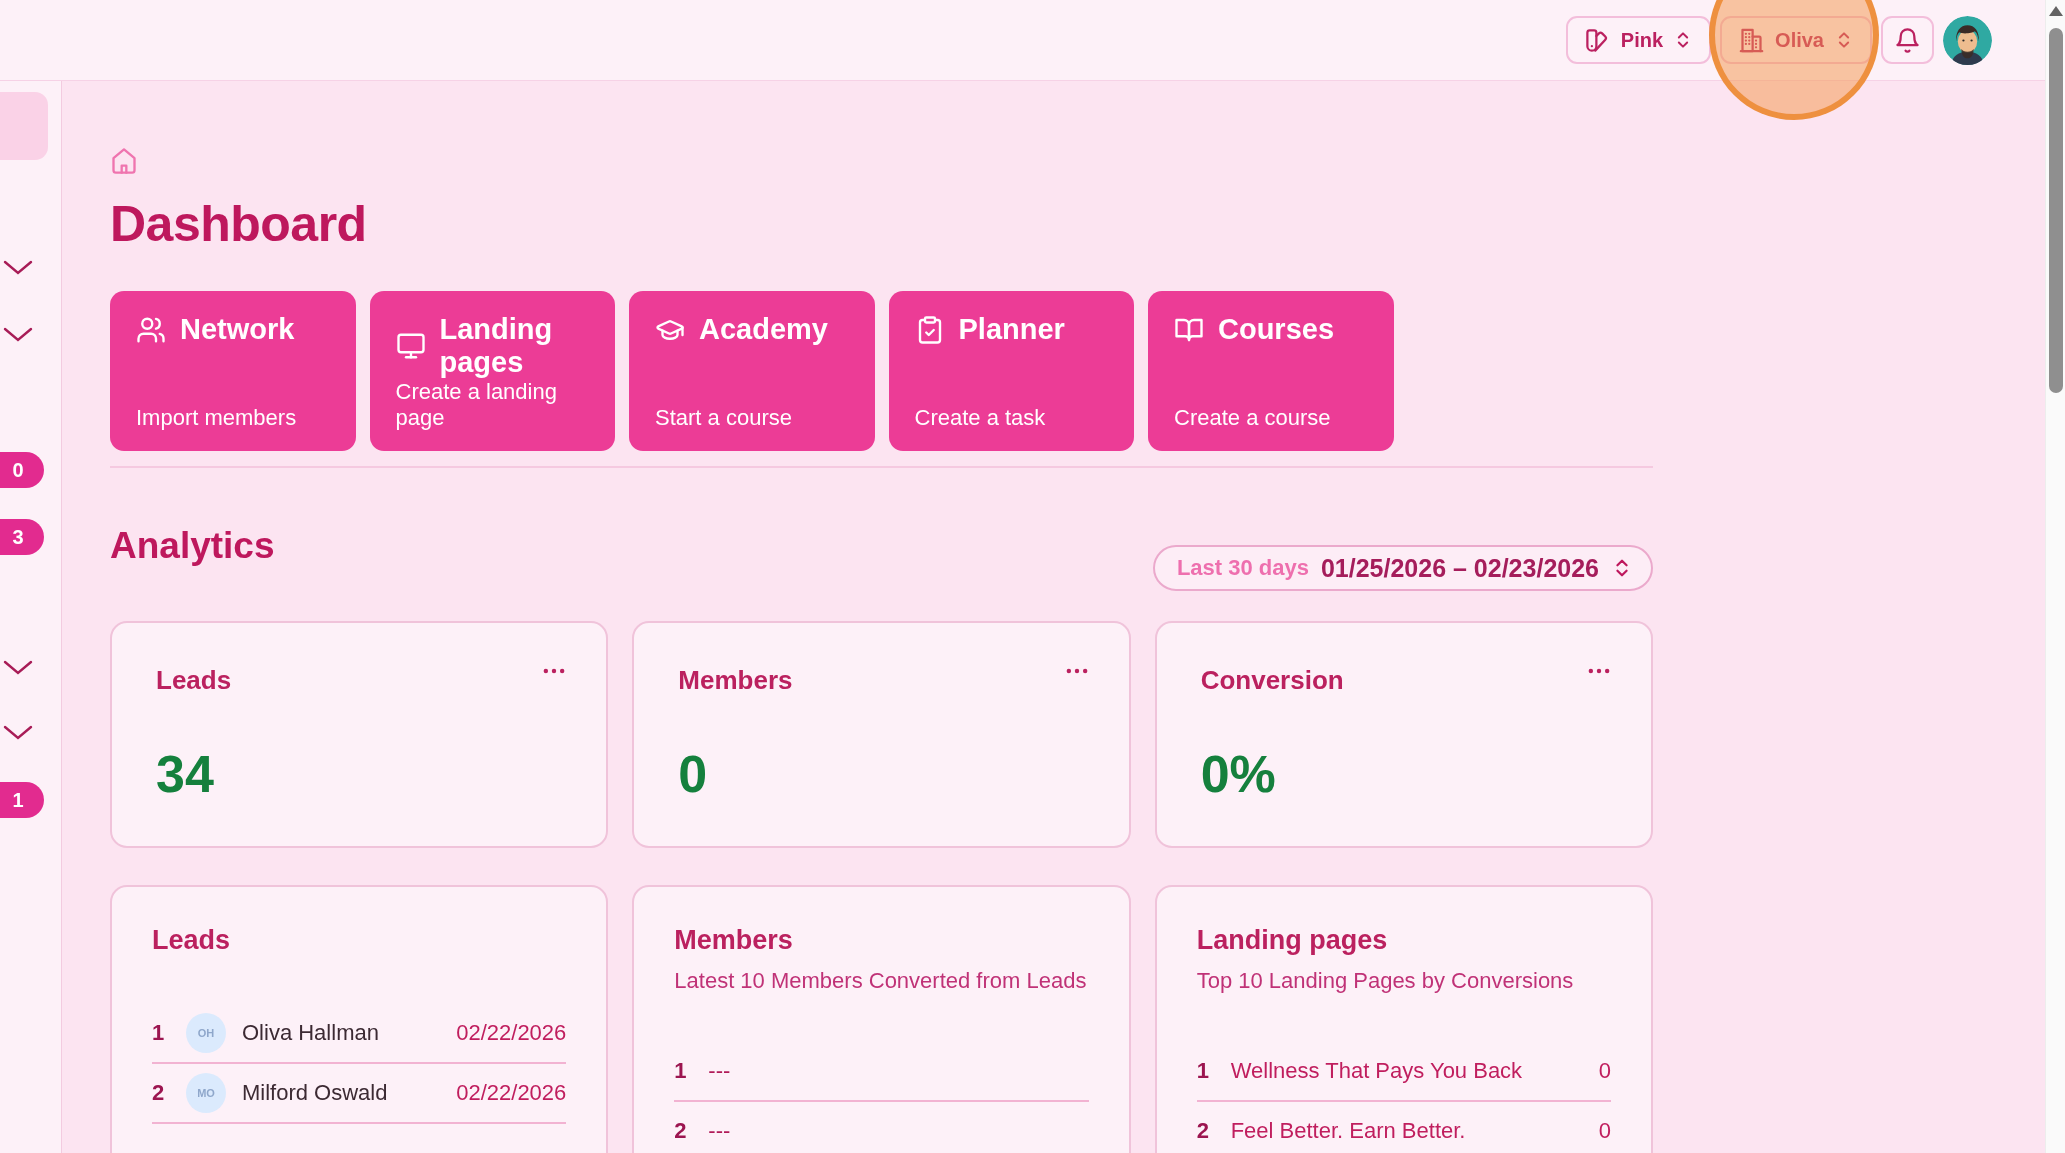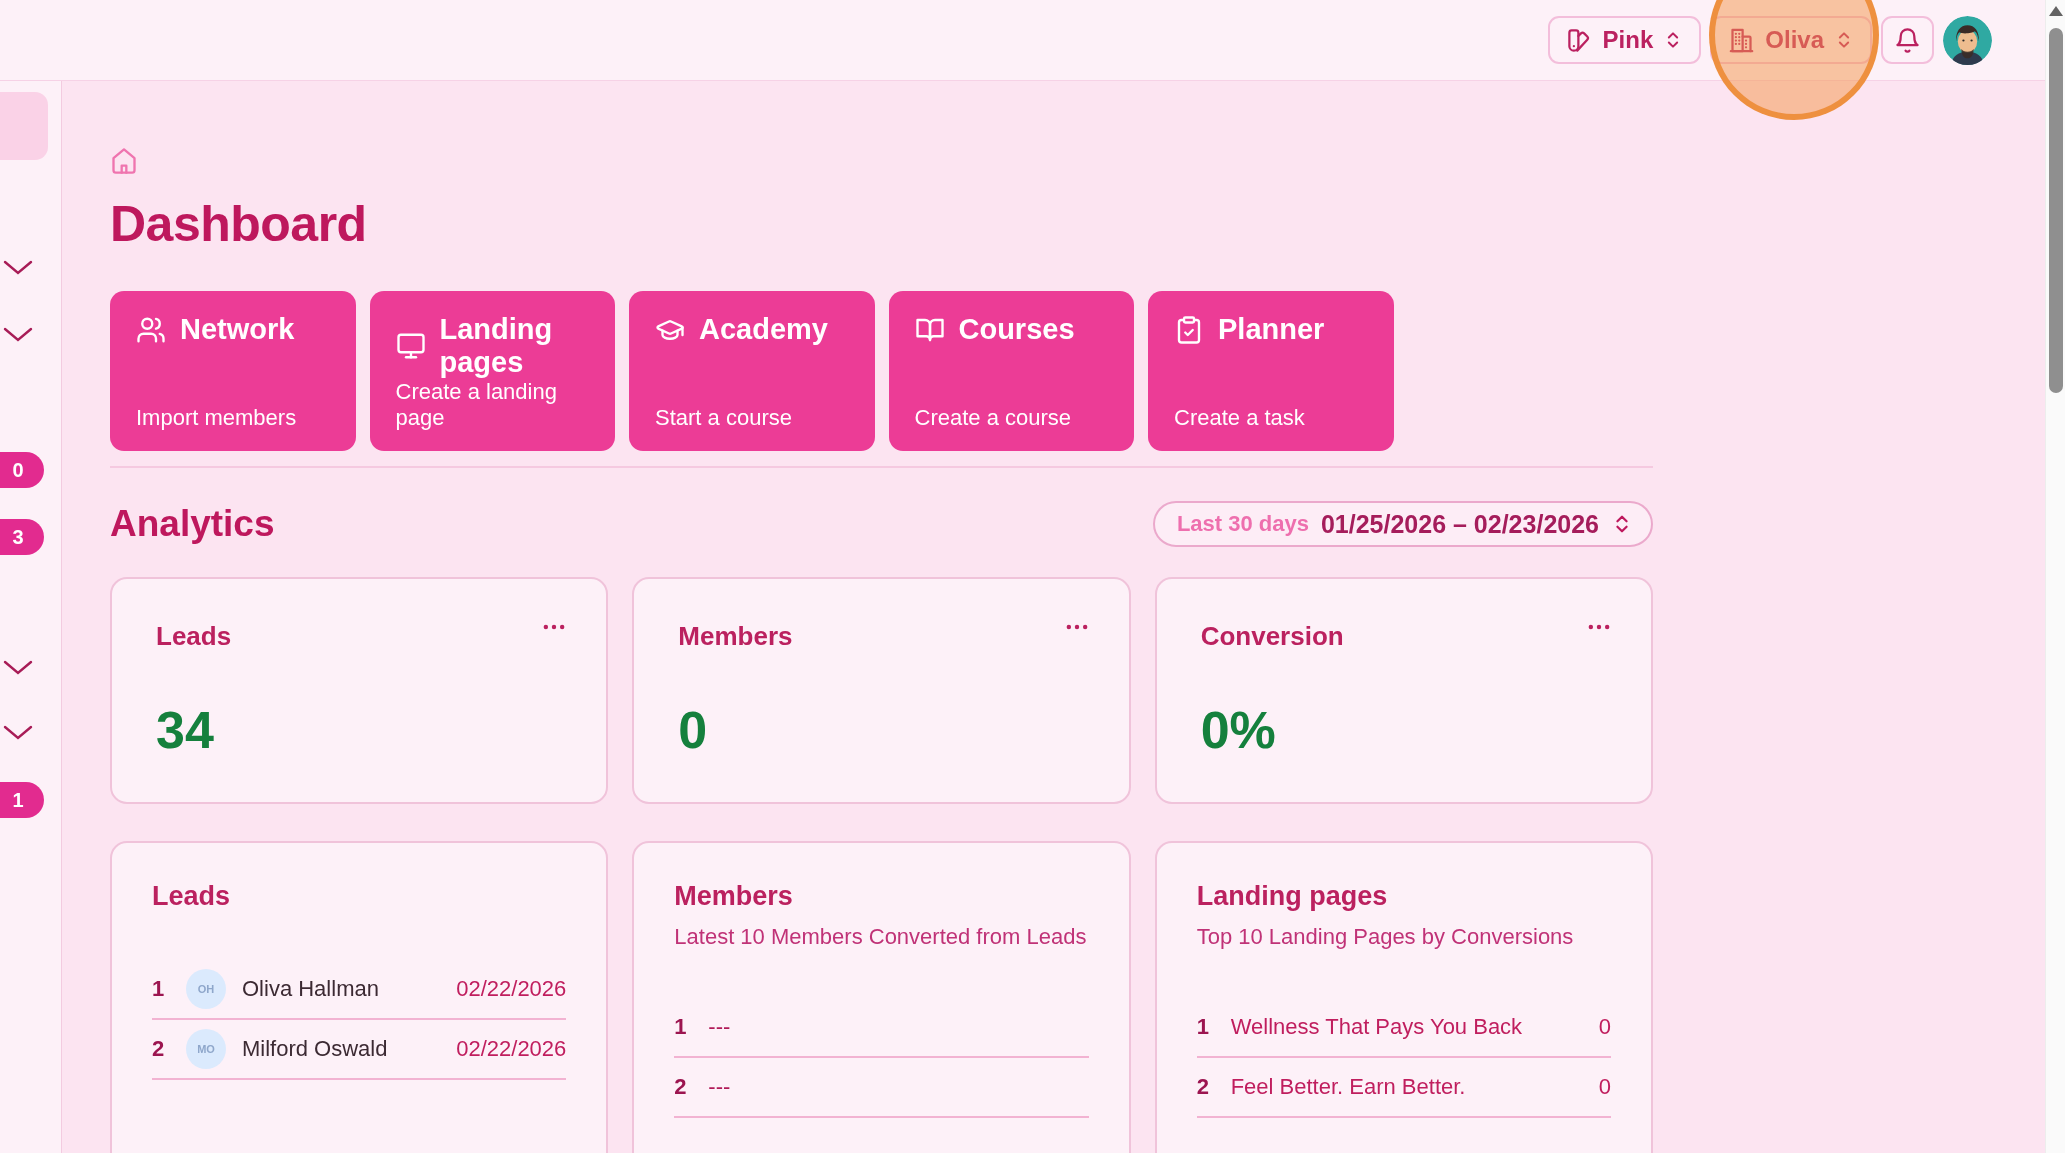--- a/index.html
+++ b/index.html
@@ -7,21 +7,21 @@
   body { font-family:"Liberation Sans", sans-serif; }
   .app { position:relative; width:2065px; height:1153px; background:#fce4f1; overflow:hidden; }
 
   
   .scrollbar { position:absolute; top:0; right:0; width:20px; height:100%; background:#fafafa; border-left:1px solid #ededed; z-index:60; }
   .sb-arrow { position:absolute; top:6px; left:3px; width:0; height:0; border-left:7px solid transparent; border-right:7px solid transparent; border-bottom:10px solid #636363; }
   .sb-thumb { position:absolute; top:28px; left:3px; width:14px; height:365px; background:#8f8f8f; border-radius:7px; }
 
   
   .topbar { position:absolute; top:0; left:0; width:2045px; height:81px; background:#fdf1f8; border-bottom:1px solid #f6d2e6; display:flex; align-items:center; justify-content:flex-end; gap:9px; padding-right:53px; z-index:10; }
-  .tb-btn { height:48px; display:flex; align-items:center; gap:10px; padding:0 16px; border:2px solid #f3bedb; border-radius:11px; background:transparent; color:#bb2160; font-weight:bold; font-size:24px; font-family:inherit; cursor:pointer; }
+  .tb-btn { height:48px; display:flex; align-items:center; gap:10px; padding:0 16px; border:2px solid #f3bedb; border-radius:11px; background:transparent; color:#bb2160; font-weight:bold; font-size:20px; font-family:inherit; cursor:pointer; }
   .tb-btn svg { flex:0 0 auto; }
   .icon-btn { width:53px; justify-content:center; padding:0; gap:0; }
   .avatar { width:49px; height:49px; border-radius:50%; overflow:hidden; flex:0 0 auto; cursor:pointer; }
 
   
   .highlight-circle { position:absolute; left:1709px; top:-50px; width:170px; height:170px; border-radius:50%;
     border:6px solid rgba(238,141,58,0.95); background:rgba(243,150,74,0.5); z-index:50; pointer-events:none; }
 
   
   .sidebar { position:absolute; top:81px; left:0; width:62px; height:1072px; background:#fdf1f8; border-right:1px solid #f3cbe0; z-index:5; }
@@ -36,21 +36,21 @@
 
   .qa-grid { margin-top:38px; display:grid; grid-template-columns:repeat(6,1fr); gap:14px; height:125px; }
   .qa-card { background:#ec3c96; border-radius:14px; color:#fff; padding:22px 26px 20px 26px; display:flex; flex-direction:column; justify-content:space-between; cursor:pointer; }
   .qa-head { display:flex; align-items:center; gap:14px; font-size:29px; font-weight:bold; }
   .qa-sub { font-size:22px; }
 
   .divider { margin-top:50px; border:none; border-top:2px solid #f5c9e0; }
 
   .an-head { margin-top:33px; display:flex; align-items:center; justify-content:space-between; }
   h2.an-title { font-size:37px; font-weight:bold; color:#be185d; }
-  .date-pill { display:flex; align-items:center; gap:12px; height:46px; padding:0 18px 0 22px; border:2px solid #eba9cc; border-radius:23px; background:#fdedf6; cursor:pointer; font-family:inherit; }
+  .date-pill { display:flex; align-items:center; gap:12px; height:46px; padding:0 18px 0 22px; border:2px solid #eba9cc; border-radius:23px; background:#fdedf6; cursor:pointer; font-family:inherit;margin-top:44px; }
   .date-preset { font-size:22px; color:#ee6fae; font-weight:bold; }
   .date-range { font-size:25px; font-weight:bold; color:#a51d5b; }
   .date-pill svg { color:#be185d; }
 
   .stats-grid { margin-top:30px; display:grid; grid-template-columns:repeat(3,1fr); gap:24px; height:223px; }
   .stat-card { position:relative; background:#fdf1f8; border:2px solid #f0c3da; border-radius:17px; padding:42px 44px; }
   .stat-title { font-size:26px; font-weight:bold; color:#bb215f; }
   .stat-more { position:absolute; top:34px; right:38px; color:#bb215f; background:none; border:none; cursor:pointer; }
   .stat-value { margin-top:48px; font-size:52px; font-weight:600; color:#15803d; }
 
@@ -225,41 +225,41 @@
           </span>
           <span>Academy</span>
         </div>
         <div class="qa-sub">Start a course</div>
       </div>
 
       <div class="qa-card">
         <div class="qa-head">
           <span style="display:flex">
             <svg width="30" height="30" viewBox="0 0 24 24" fill="none" stroke="#fff" stroke-width="1.9" stroke-linecap="round" stroke-linejoin="round">
-              <path d="M2 4h6a4 4 0 0 1 4 4v12a3 3 0 0 0-3-3H2z"></path>
-              <path d="M22 4h-6a4 4 0 0 0-4 4v12a3 3 0 0 1 3-3h7z"></path>
-            </svg>
-          </span>
-          <span>Courses</span>
-        </div>
-        <div class="qa-sub">Create a course</div>
-      </div>
-
-      <div class="qa-card">
-        <div class="qa-head">
-          <span style="display:flex">
-            <svg width="30" height="30" viewBox="0 0 24 24" fill="none" stroke="#fff" stroke-width="1.9" stroke-linecap="round" stroke-linejoin="round">
               <rect width="8" height="4" x="8" y="2" rx="1"></rect>
               <path d="M16 4h2a2 2 0 0 1 2 2v14a2 2 0 0 1-2 2H6a2 2 0 0 1-2-2V6a2 2 0 0 1 2-2h2"></path>
               <path d="m9 14 2 2 4-4"></path>
             </svg>
           </span>
           <span>Planner</span>
         </div>
         <div class="qa-sub">Create a task</div>
+      </div>
+
+      <div class="qa-card">
+        <div class="qa-head">
+          <span style="display:flex">
+            <svg width="30" height="30" viewBox="0 0 24 24" fill="none" stroke="#fff" stroke-width="1.9" stroke-linecap="round" stroke-linejoin="round">
+              <path d="M2 4h6a4 4 0 0 1 4 4v12a3 3 0 0 0-3-3H2z"></path>
+              <path d="M22 4h-6a4 4 0 0 0-4 4v12a3 3 0 0 1 3-3h7z"></path>
+            </svg>
+          </span>
+          <span>Courses</span>
+        </div>
+        <div class="qa-sub">Create a course</div>
       </div>
     </div>
 
     <hr class="divider">
 
     <div class="an-head">
       <h2 class="an-title">Analytics</h2>
       <button class="date-pill">
         <span class="date-preset">Last 30 days</span>
         <span class="date-range">01/25/2026 – 02/23/2026</span>

